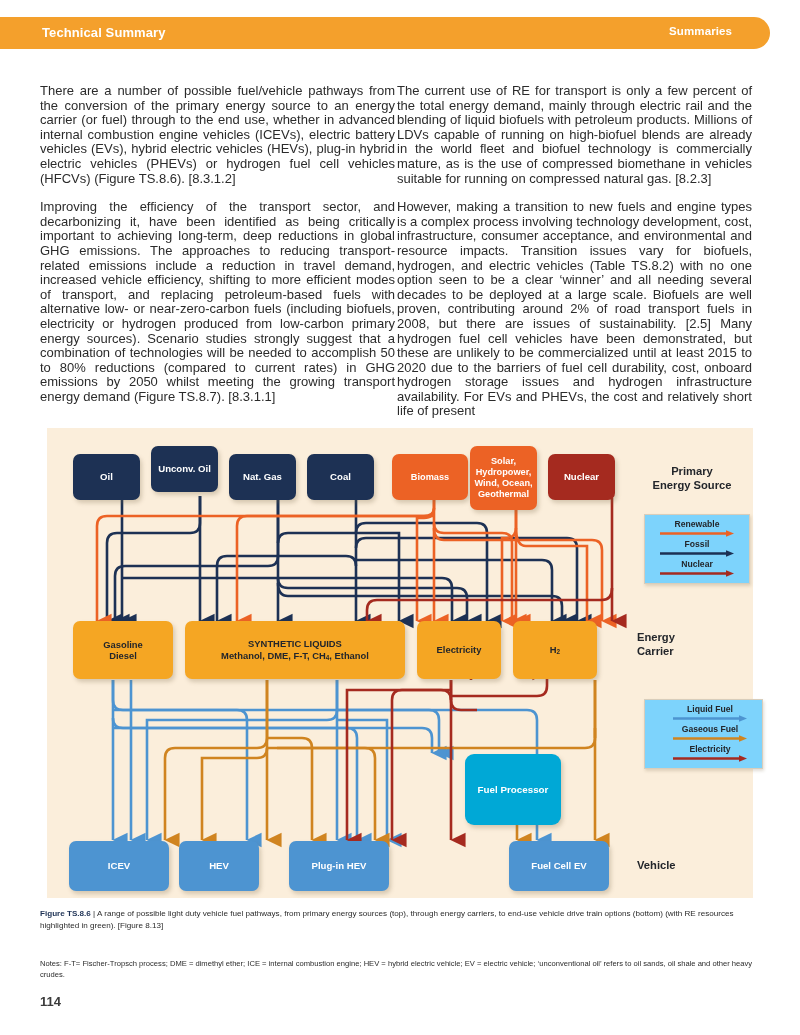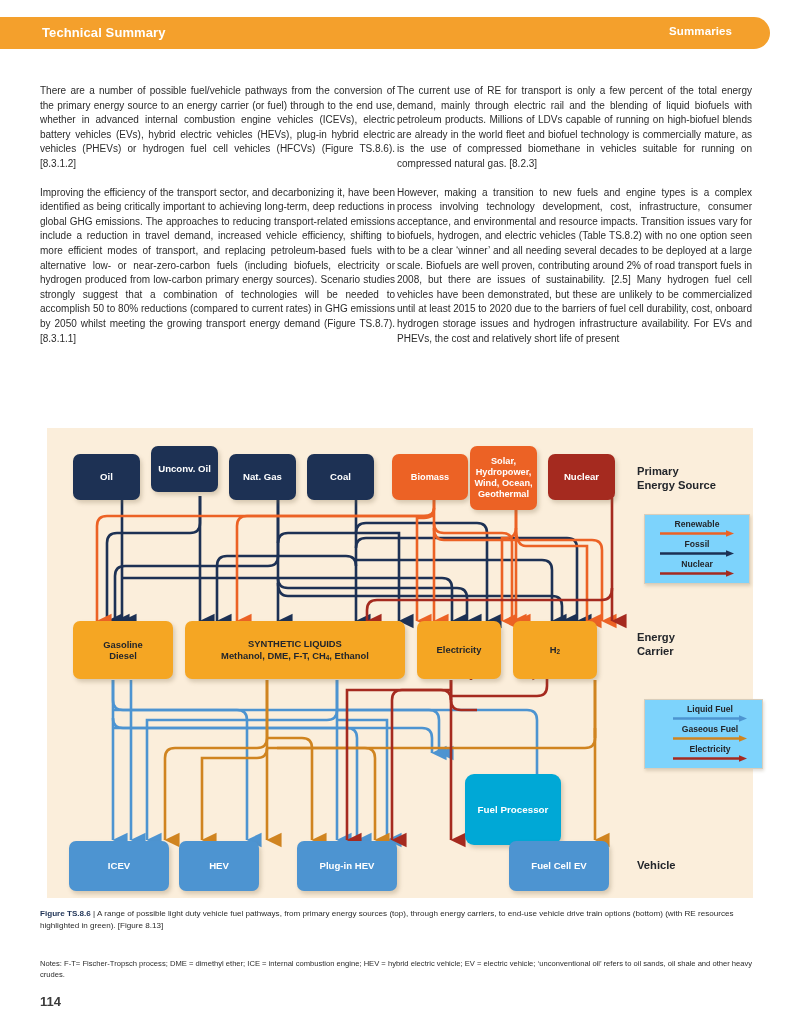--- a/index.html
+++ b/index.html
@@ -16,21 +16,21 @@
   .header-band .hdr-left{
     position:absolute;left:42px;top:8px;
     font-size:13px;font-weight:bold;color:#ffffff;letter-spacing:.1px;
   }
   .header-band .hdr-right{
     position:absolute;right:38px;top:8px;
     font-size:11.5px;font-weight:bold;color:#ffffff;letter-spacing:.1px;
   }
   
   .col{
-    position:absolute;width:355px;font-size:10px;line-height:14.6px;
+    position:absolute;width:355px;font-size:13px;line-height:14.6px;
     text-align:justify;color:#2b2b2b;
   }
   .col.left{left:40px;}
   .col.right{left:397px;}
   .col p{margin:0 0 14px 0;}
   
   .figure{
     position:absolute;left:47px;top:428px;width:706px;height:470px;
     background:#fbeedb;
   }
@@ -43,21 +43,21 @@
     box-sizing:border-box;line-height:1.18;
   }
   .n-dark{background:#1d3154;color:#ffffff;font-size:9.6px;}
   .n-orange{background:#ec6225;color:#ffffff;font-size:9.2px;}
   .n-red{background:#a52a1f;color:#ffffff;font-size:9.6px;}
   .n-amber{background:#f5a623;color:#23262b;font-size:9.4px;}
   .n-blue{background:#4d94d1;color:#ffffff;font-size:9.6px;}
   .n-cyan{background:#00a8d6;color:#ffffff;font-size:9.8px;border-radius:9px;}
   .row-label{
     position:absolute;font-weight:bold;font-size:11.2px;color:#23262b;
-    text-align:left;line-height:1.28;
+    text-align:center;line-height:1.28;
   }
   .legend{
     position:absolute;background:#7dd3fc;border:1px solid #d8cdbb;
     box-shadow:1px 2px 3px rgba(120,100,70,.22);
   }
   .legend .lg-item{text-align:center;}
   .legend .lg-cap{font-size:8.6px;font-weight:bold;color:#23262b;margin-bottom:1px;}
   .legend svg{display:block;margin:0 auto;}
   
   .caption{
@@ -303,31 +303,31 @@
     </div>
     <div class="lg-item" style="margin-top:2px">
       <div class="lg-cap">Electricity</div>
       <svg width="78" height="7">
             <line x1="2" y1="3.5" x2="68" y2="3.5" stroke="#a52a1f" stroke-width="2.4"></line>
             <path d="M68,0.3 L76,3.5 L68,6.7 Z" fill="#a52a1f"></path>
           </svg>
     </div>
   </div>
 
-  <div class="node n-cyan" style="left:418px;top:326px;width:96px;height:71px;margin-top:20px;">
+  <div class="node n-cyan" style="left:418px;top:326px;width:96px;height:71px;">
         <span>Fuel Processor</span>
       </div>
 
   <div class="node n-blue" style="left:22px;top:413px;width:100px;height:50px;">
         <span>ICEV</span>
       </div>
   <div class="node n-blue" style="left:132px;top:413px;width:80px;height:50px;">
         <span>HEV</span>
       </div>
-  <div class="node n-blue" style="left:242px;top:413px;width:100px;height:50px;margin-left:8px;">
+  <div class="node n-blue" style="left:242px;top:413px;width:100px;height:50px;">
         <span>Plug-in HEV</span>
       </div>
   <div class="node n-blue" style="left:462px;top:413px;width:100px;height:50px;">
         <span>Fuel Cell EV</span>
       </div>
 
   <div class="row-label" style="left:590px;top:430px;width:110px;text-align:left;">Vehicle</div>
 
 </div>
 </div>

